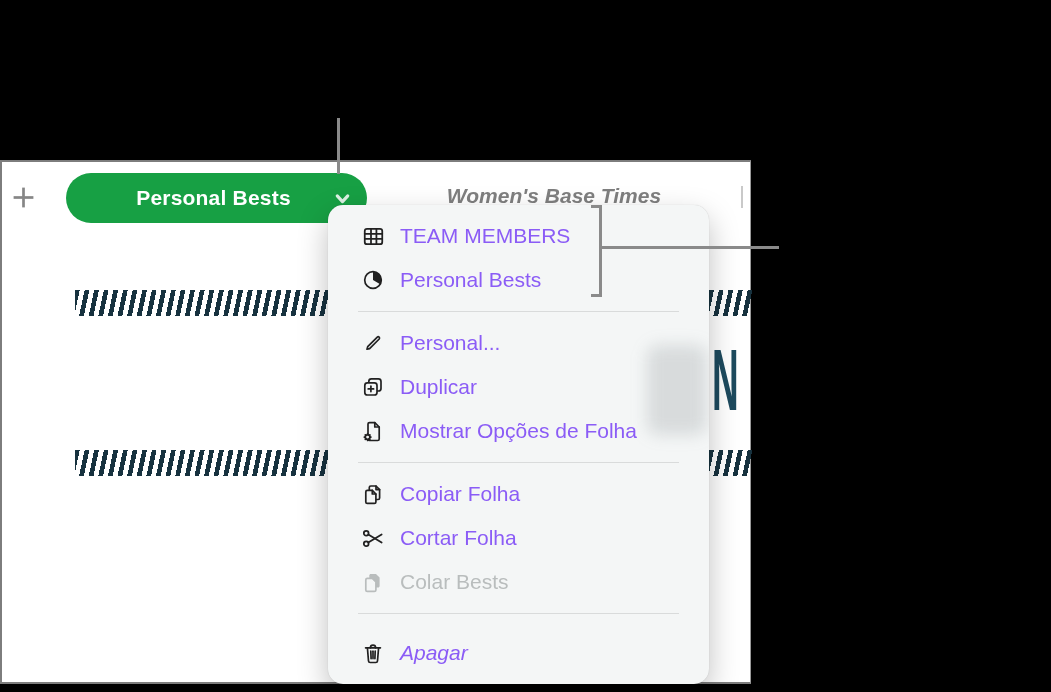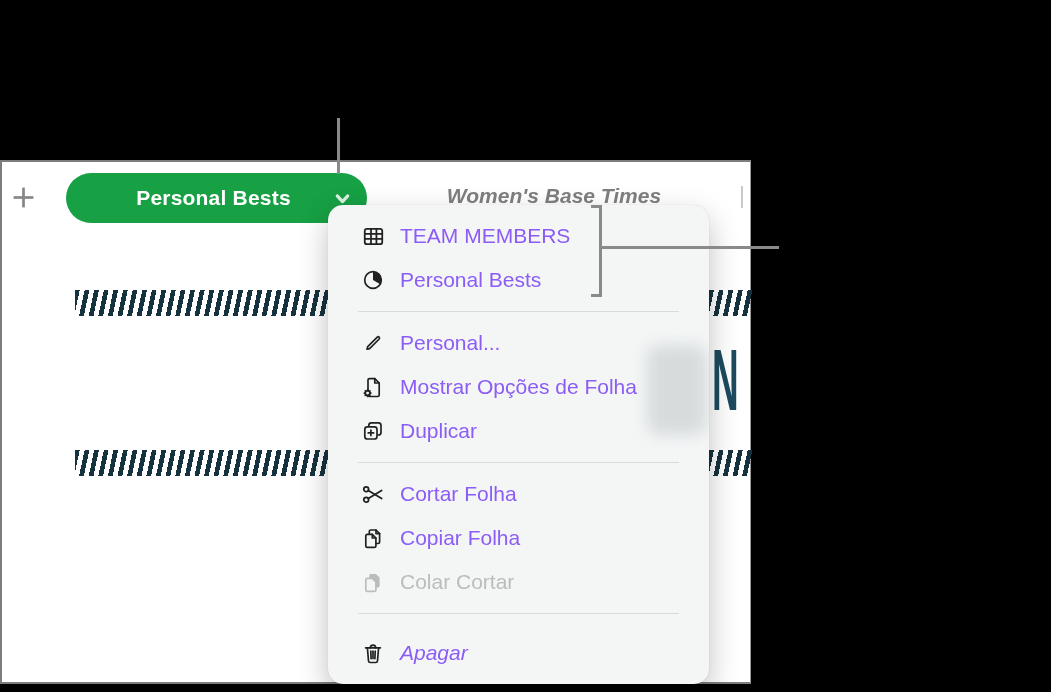--- a/index.html
+++ b/index.html
@@ -204,77 +204,77 @@
           <span class="mi-icon">
             <svg class="mi" width="24" height="24" viewBox="0 0 24 24">
               <path class="st" d="M6 18.2 L6.7 15.7 L16.3 6.1 a1.35 1.35 0 0 1 1.9 1.9 L8.6 17.6 Z"></path>
             </svg>
           </span>
           <span class="mi-label">Personal...</span>
         </div>
         <div class="menu-item">
           <span class="mi-icon">
             <svg class="mi" width="24" height="24" viewBox="0 0 24 24">
+              <rect class="st" x="7.8" y="3.8" width="12.2" height="12.2" rx="2.6"></rect>
+              <rect class="st bg" x="3.8" y="7.8" width="12.2" height="12.2" rx="2.6"></rect>
+              <line class="st" x1="9.9" y1="11.2" x2="9.9" y2="16.6"></line>
+              <line class="st" x1="7.2" y1="13.9" x2="12.6" y2="13.9"></line>
+            </svg>
+          </span>
+          <span class="mi-label">Duplicar</span>
+        </div>
+        <div class="menu-item">
+          <span class="mi-icon">
+            <svg class="mi" width="24" height="24" viewBox="0 0 24 24">
               <path class="st" d="M8.5 3.6 h5.3 l4.4 4.4 v12 c0 .8-.7 1.5-1.5 1.5 h-8.2 c-.8 0-1.5-.7-1.5-1.5 v-14.9 c0-.8.7-1.5 1.5-1.5 z"></path>
               <path class="st" d="M13.8 3.6 v4.4 h4.4"></path>
               <line class="st" x1="6.6" y1="14.8" x2="6.6" y2="21.4"></line>
               <line class="st" x1="3.3" y1="18.1" x2="9.9" y2="18.1"></line>
               <line class="st" x1="4.3" y1="15.8" x2="8.9" y2="20.4"></line>
               <line class="st" x1="4.3" y1="20.4" x2="8.9" y2="15.8"></line>
               <circle class="st bg" cx="6.6" cy="18.1" r="2.3"></circle>
             </svg>
           </span>
           <span class="mi-label">Mostrar Opções de Folha</span>
         </div>
-        <div class="menu-item">
-          <span class="mi-icon">
-            <svg class="mi" width="24" height="24" viewBox="0 0 24 24">
-              <rect class="st" x="7.8" y="3.8" width="12.2" height="12.2" rx="2.6"></rect>
-              <rect class="st bg" x="3.8" y="7.8" width="12.2" height="12.2" rx="2.6"></rect>
-              <line class="st" x1="9.9" y1="11.2" x2="9.9" y2="16.6"></line>
-              <line class="st" x1="7.2" y1="13.9" x2="12.6" y2="13.9"></line>
-            </svg>
-          </span>
-          <span class="mi-label">Duplicar</span>
-        </div>
       </div>
 
       <div class="menu-sep"></div>
 
       <div class="menu-section">
+        <div class="menu-item">
+          <span class="mi-icon">
+            <svg class="mi" width="24" height="24" viewBox="0 0 24 24">
+              <path class="st" d="M9.8 4 h5.2 l3.6 3.6 v8.4 c0 .8-.7 1.5-1.5 1.5 h-7.3 c-.8 0-1.5-.7-1.5-1.5 v-10.5 c0-.8.7-1.5 1.5-1.5 z"></path>
+              <path class="st" d="M15 4 v3.6 h3.6"></path>
+              <path class="st bg" d="M6.3 8.4 h5 l3.6 3.6 v7.9 c0 .8-.7 1.5-1.5 1.5 h-7.1 c-.8 0-1.5-.7-1.5-1.5 v-10 c0-.8.7-1.5 1.5-1.5 z"></path>
+              <path class="st" d="M11.3 8.4 v3.6 h3.6"></path>
+            </svg>
+          </span>
+          <span class="mi-label">Copiar Folha</span>
+        </div>
         <div class="menu-item">
           <span class="mi-icon">
             <svg class="mi" width="25" height="25" viewBox="0 0 24 24">
               <circle class="st" cx="5" cy="7" r="2.3"></circle>
               <circle class="st" cx="5" cy="17" r="2.3"></circle>
               <line class="st" x1="7" y1="8.2" x2="19.8" y2="15.9"></line>
               <line class="st" x1="7" y1="15.8" x2="19.8" y2="8.1"></line>
             </svg>
           </span>
           <span class="mi-label">Cortar Folha</span>
         </div>
-        <div class="menu-item">
-          <span class="mi-icon">
-            <svg class="mi" width="24" height="24" viewBox="0 0 24 24">
-              <path class="st" d="M9.8 4 h5.2 l3.6 3.6 v8.4 c0 .8-.7 1.5-1.5 1.5 h-7.3 c-.8 0-1.5-.7-1.5-1.5 v-10.5 c0-.8.7-1.5 1.5-1.5 z"></path>
-              <path class="st" d="M15 4 v3.6 h3.6"></path>
-              <path class="st bg" d="M6.3 8.4 h5 l3.6 3.6 v7.9 c0 .8-.7 1.5-1.5 1.5 h-7.1 c-.8 0-1.5-.7-1.5-1.5 v-10 c0-.8.7-1.5 1.5-1.5 z"></path>
-              <path class="st" d="M11.3 8.4 v3.6 h3.6"></path>
-            </svg>
-          </span>
-          <span class="mi-label">Copiar Folha</span>
-        </div>
         <div class="menu-item disabled">
           <span class="mi-icon">
             <svg class="mi" width="24" height="24" viewBox="0 0 24 24">
               <path class="disfl" d="M9.8 4 h5.2 l3.6 3.6 v8.4 c0 .8-.7 1.5-1.5 1.5 h-7.3 c-.8 0-1.5-.7-1.5-1.5 v-10.5 c0-.8.7-1.5 1.5-1.5 z"></path>
               <path class="st dis bg" d="M6.3 8.4 h5 l3.6 3.6 v7.9 c0 .8-.7 1.5-1.5 1.5 h-7.1 c-.8 0-1.5-.7-1.5-1.5 v-10 c0-.8.7-1.5 1.5-1.5 z"></path>
             </svg>
           </span>
-          <span class="mi-label">Colar Cortar</span>
+          <span class="mi-label">Colar Bests</span>
         </div>
       </div>
 
       <div class="menu-sep"></div>
 
       <div class="menu-section section-last">
         <div class="menu-item">
           <span class="mi-icon">
             <svg class="mi" width="24" height="24" viewBox="0 0 24 24">
               <line class="st" x1="4.6" y1="6.8" x2="19.4" y2="6.8"></line>

